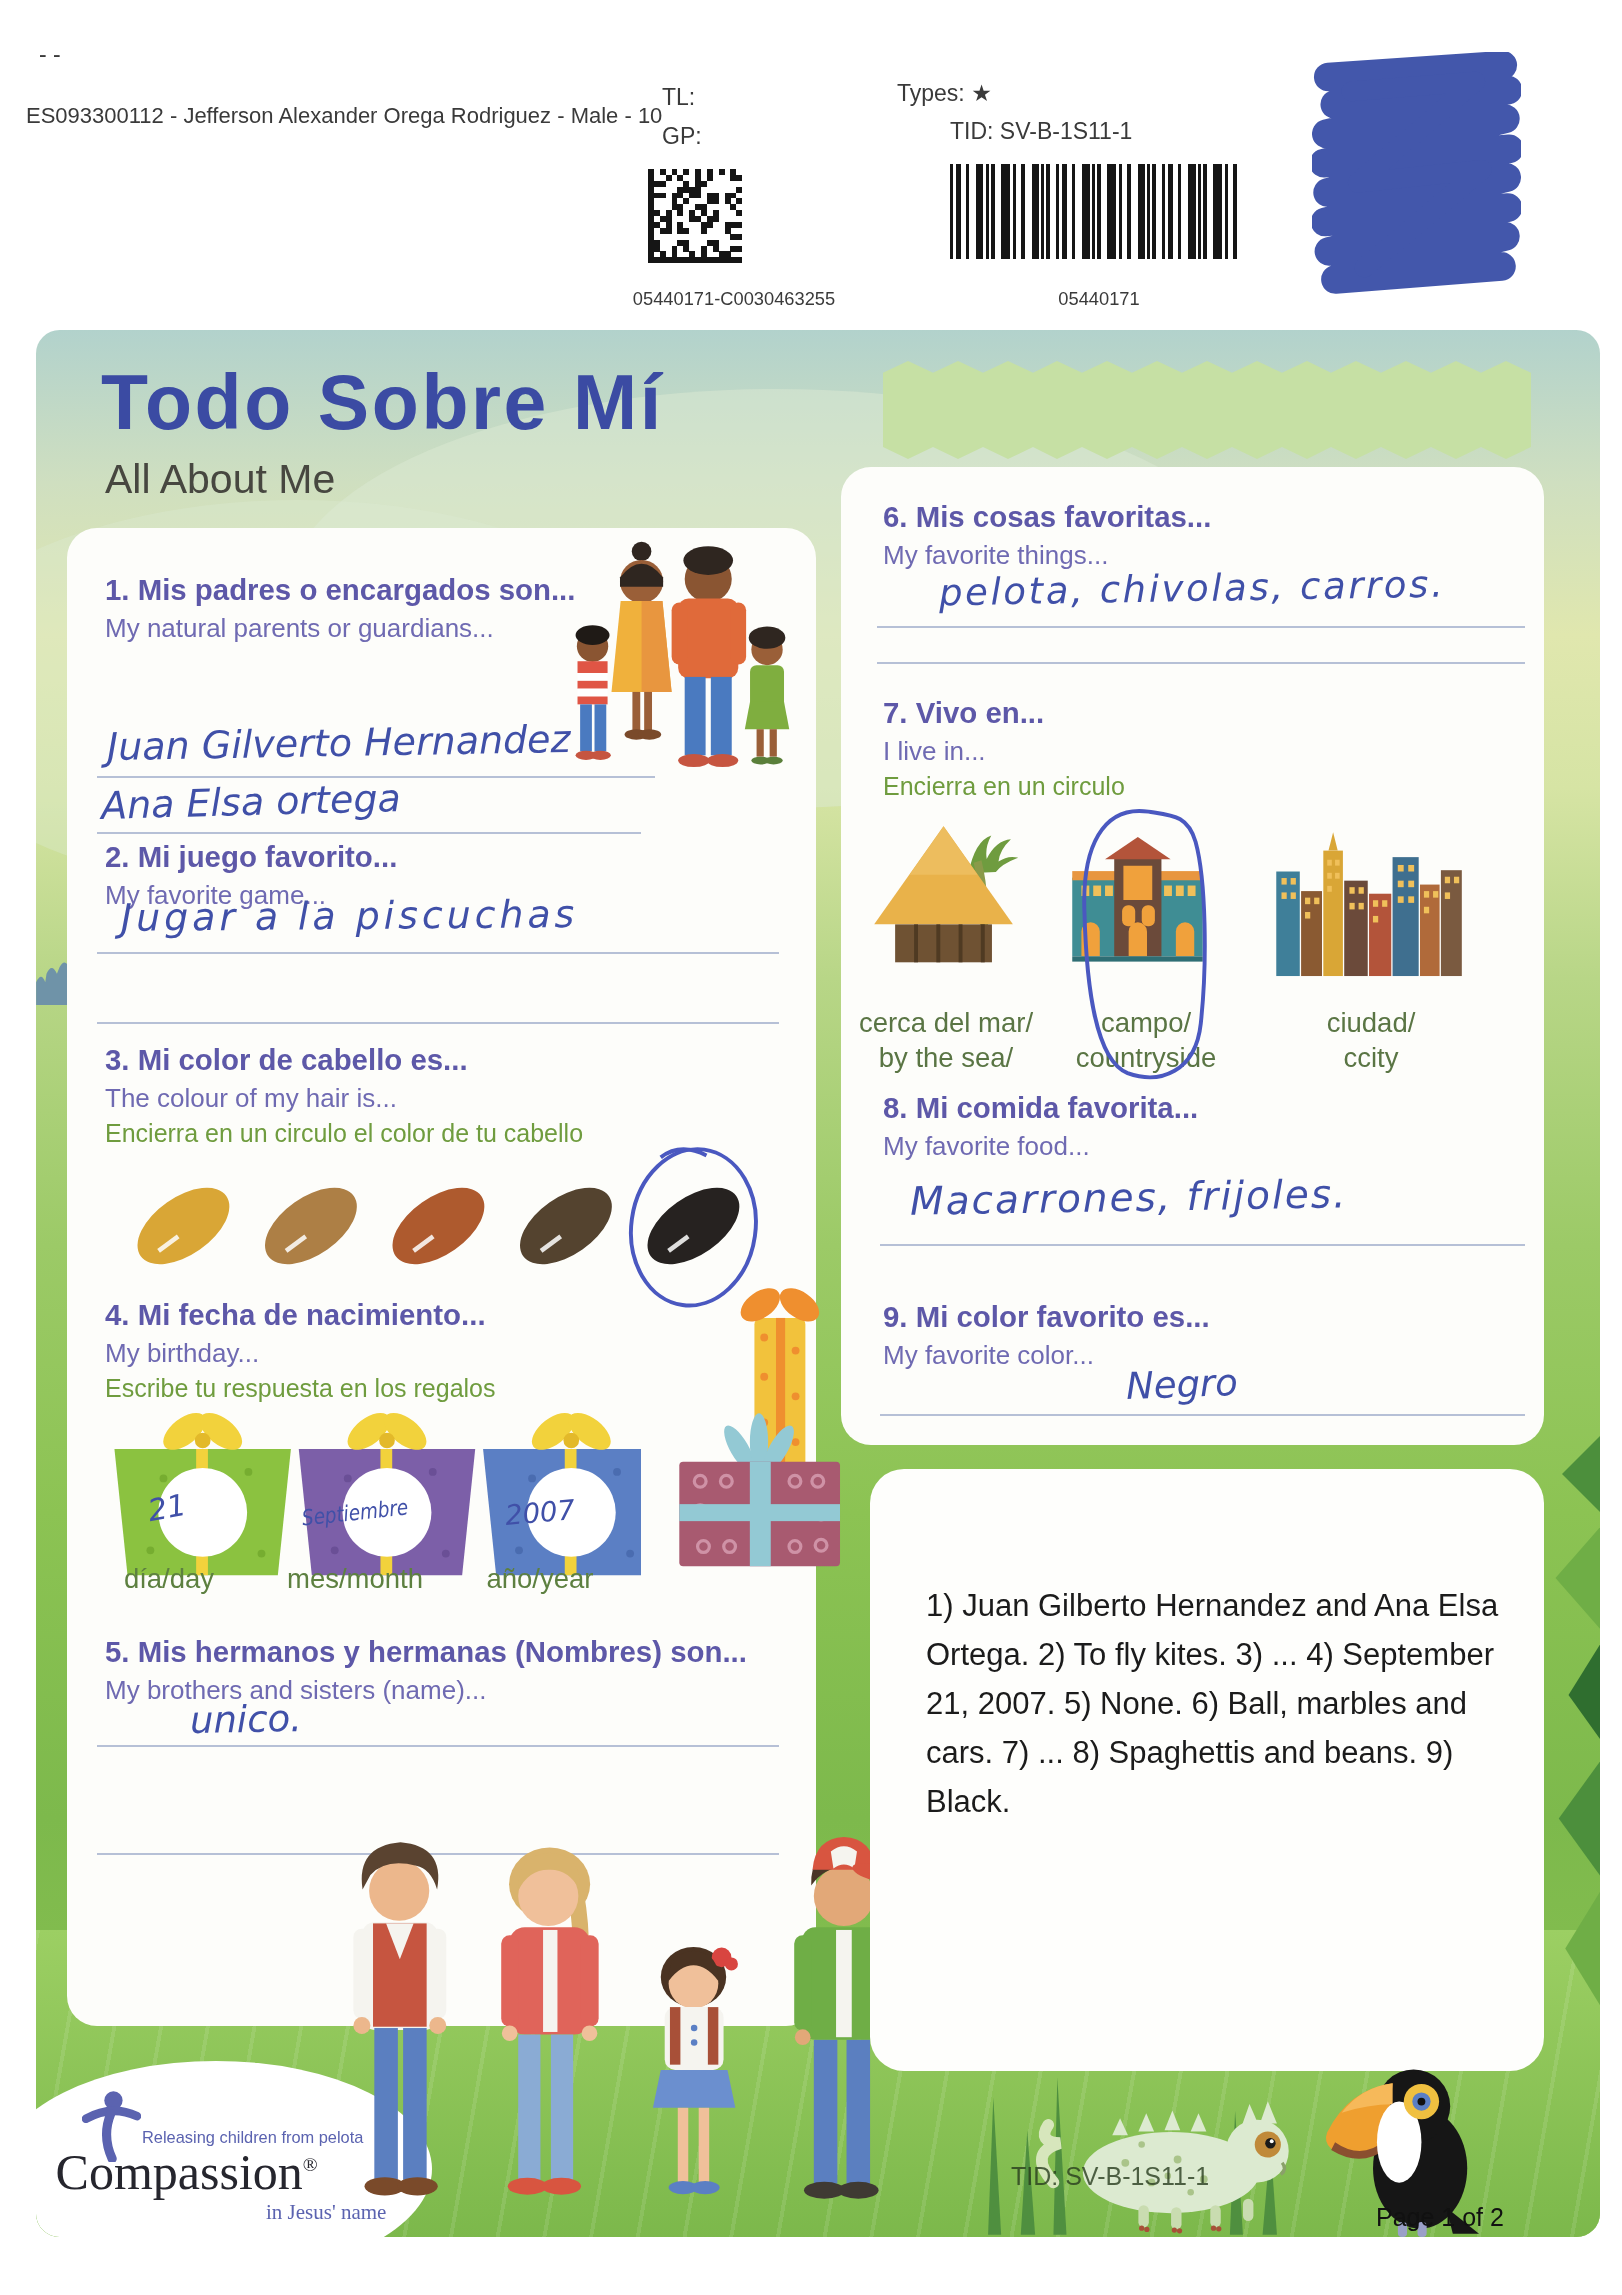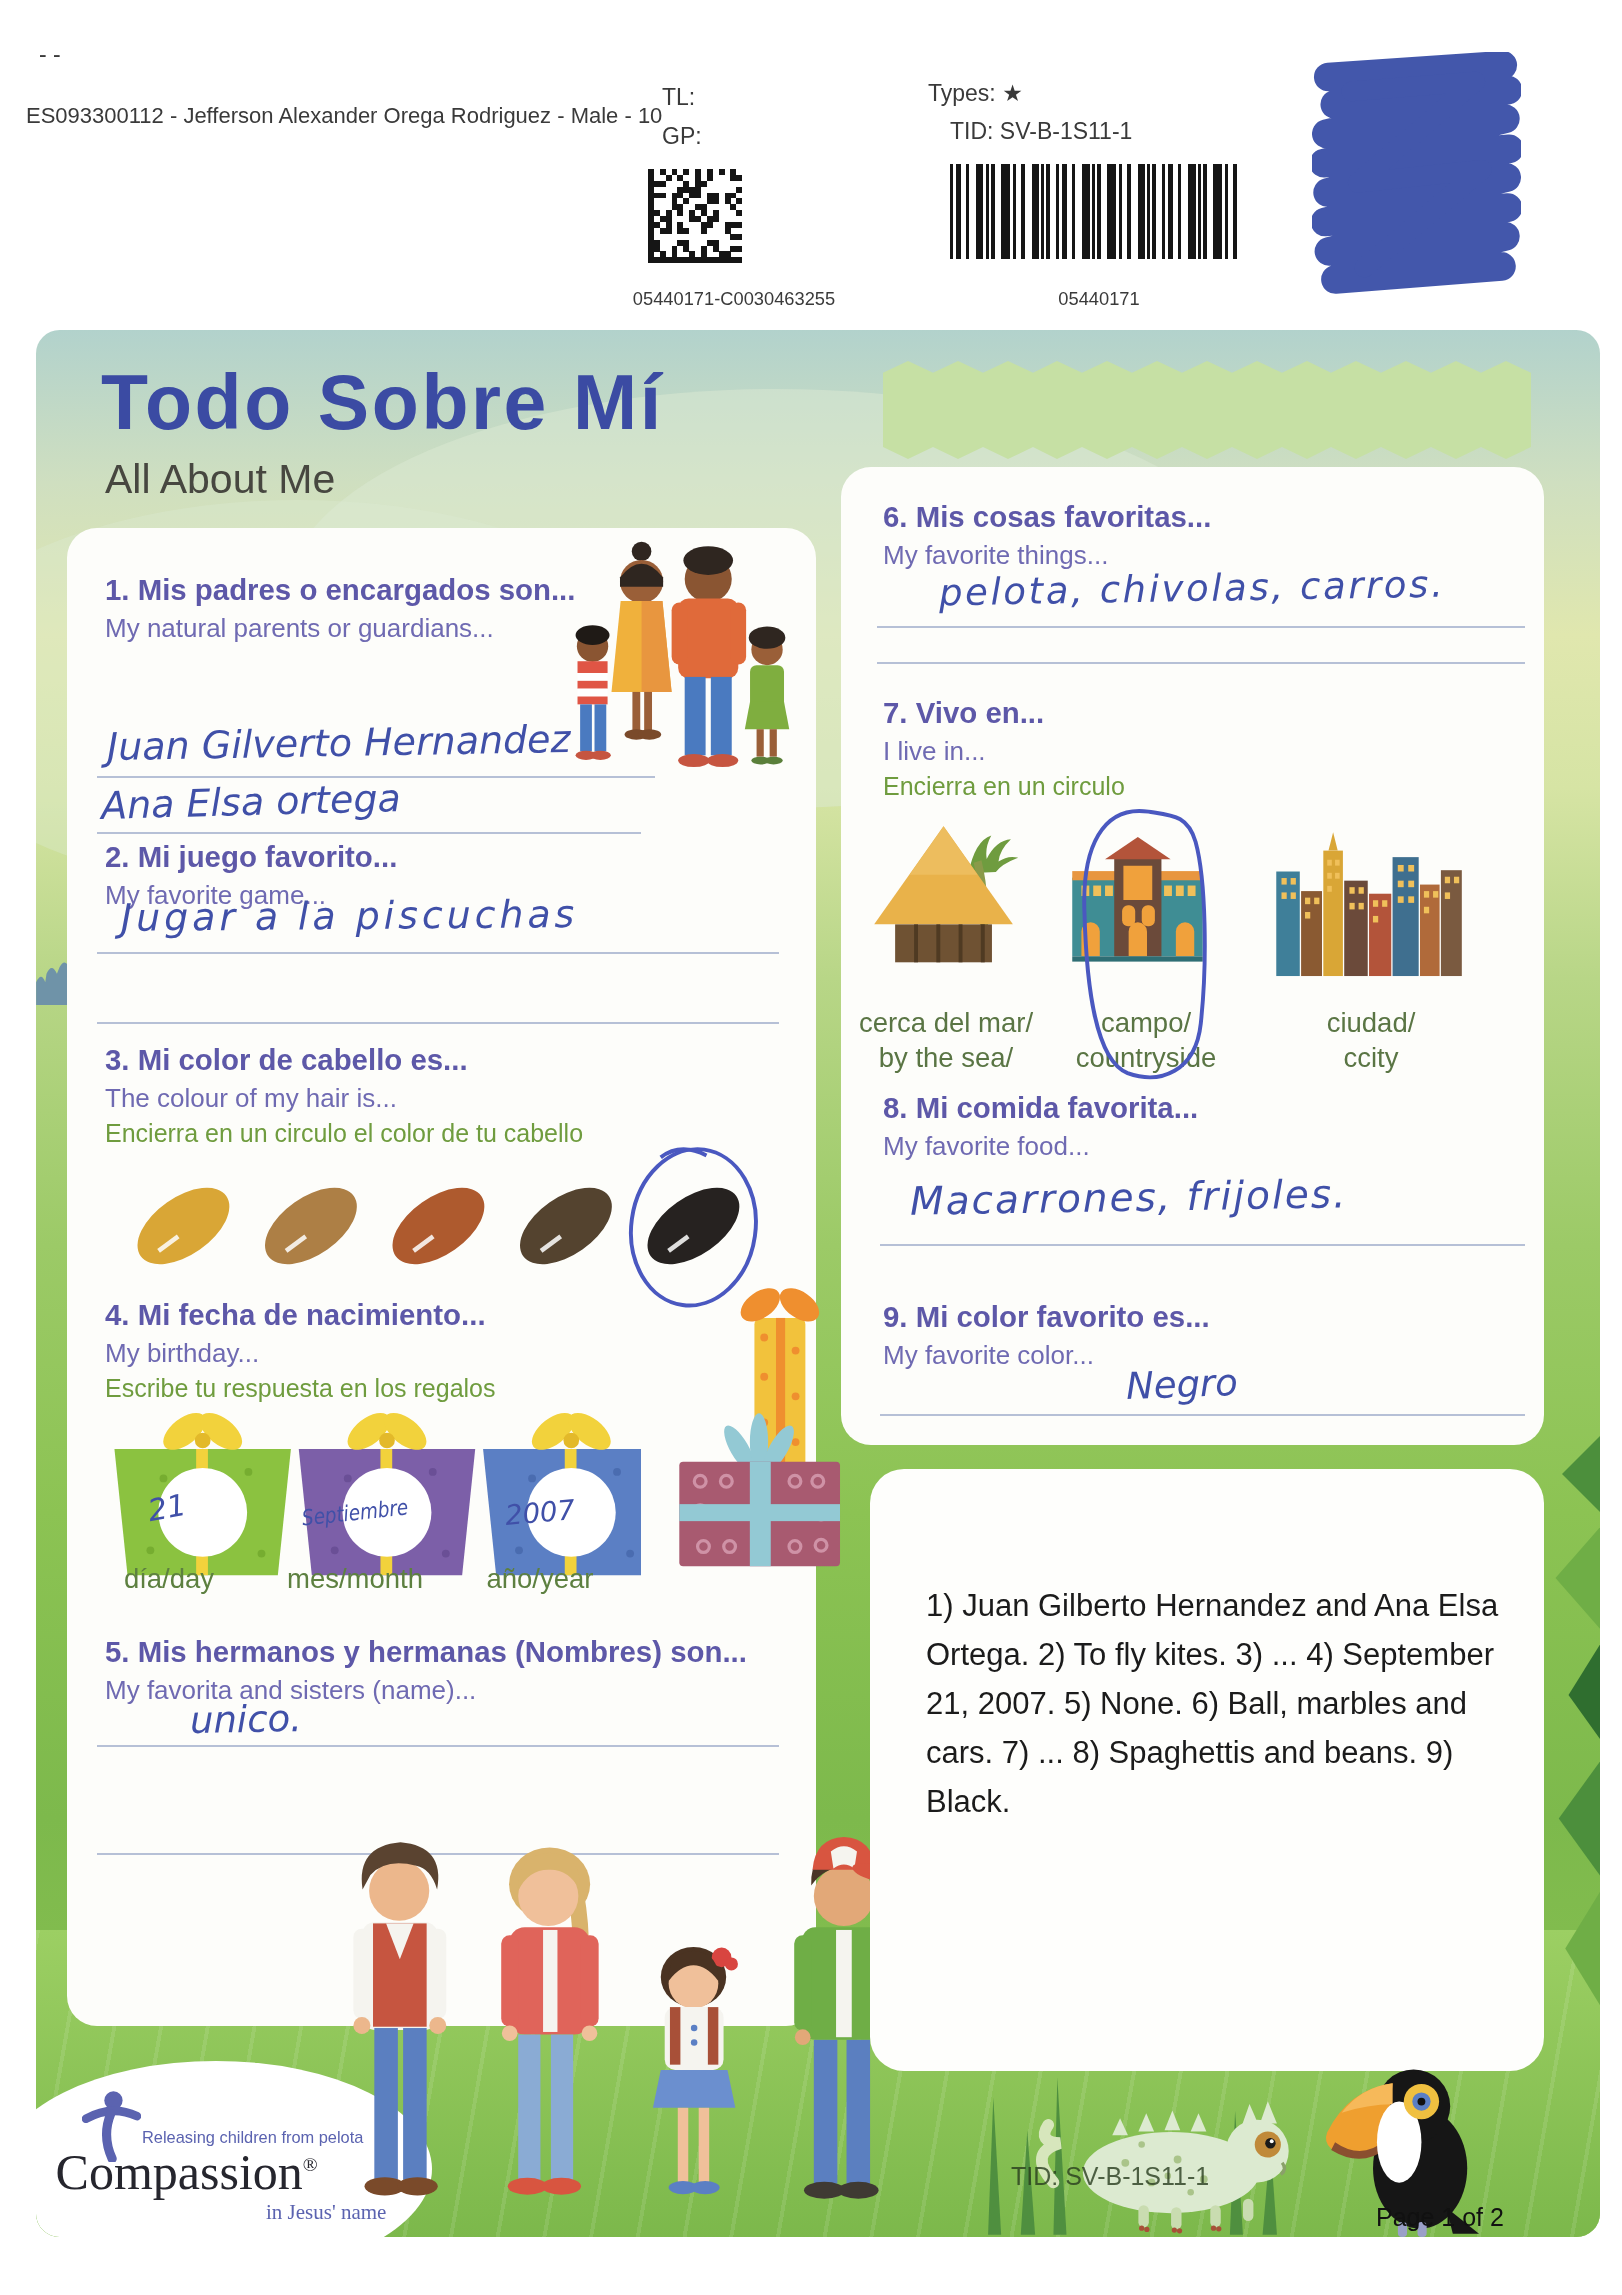--- a/index.html
+++ b/index.html
@@ -28,21 +28,21 @@
   #bubble{background:#fff;border-radius:50%}
   .serif{font-family:"Liberation Serif",serif}
 </style>
 </head>
 <body>
 
 <div class="abs hdr" style="left:39px;top:41px">- -</div>
 <div class="abs hdr" style="left:26px;top:103px;font-size:22px">ES093300112 - Jefferson Alexander Orega Rodriguez - Male - 10</div>
 <div class="abs hdr" style="left:662px;top:84px">TL:</div>
 <div class="abs hdr" style="left:662px;top:123px">GP:</div>
-<div class="abs hdr" style="left:928px;top:80px">Types: ★</div>
+<div class="abs hdr" style="left:897px;top:80px">Types: ★</div>
 <div class="abs hdr" style="left:950px;top:118px">TID: SV-B-1S11-1</div>
 
 <div id="qr" class="abs" style="left:648px;top:169px;width:94px;height:94px">
     <div style="position: absolute; left: 0px; top: 0px; width: 5.9px; height: 5.9px; background: rgb(21, 21, 21);"></div>
     <div style="position: absolute; left: 11.8px; top: 0px; width: 5.9px; height: 5.9px; background: rgb(21, 21, 21);"></div>
     <div style="position: absolute; left: 23.6px; top: 0px; width: 5.9px; height: 5.9px; background: rgb(21, 21, 21);"></div>
     <div style="position: absolute; left: 35px; top: 0px; width: 5.9px; height: 5.9px; background: rgb(21, 21, 21);"></div>
     <div style="position: absolute; left: 47px; top: 0px; width: 5.9px; height: 5.9px; background: rgb(21, 21, 21);"></div>
     <div style="position: absolute; left: 59px; top: 0px; width: 5.9px; height: 5.9px; background: rgb(21, 21, 21);"></div>
     <div style="position: absolute; left: 71px; top: 0px; width: 5.9px; height: 5.9px; background: rgb(21, 21, 21);"></div>
@@ -383,21 +383,21 @@
         <circle cx="105" cy="400" r="9"></circle>
         <circle cx="205" cy="400" r="9"></circle>
         <circle cx="245" cy="398" r="9"></circle>
         <circle cx="205" cy="300" r="9"></circle>
     </g>
     <rect x="136" y="270" width="32" height="160" fill="#93c9d4"></rect>
     <rect x="28" y="335" width="246" height="26" fill="#93c9d4"></rect>
   </svg>
 
   <div class="abs q-title" style="left:69px;top:1305px">5. Mis hermanos y hermanas (Nombres) son...</div>
-  <div class="abs q-sub" style="left:69px;top:1345px">My favorita and sisters (name)...</div>
+  <div class="abs q-sub" style="left:69px;top:1345px">My brothers and sisters (name)...</div>
   <div class="abs hw" style="left:154px;top:1368px;font-size:37px;transform:rotate(-1deg)">unico.</div>
   <div class="abs line" style="left:61px;top:1415px;width:682px"></div>
   <div class="abs line" style="left:61px;top:1523px;width:682px"></div>
 
   <div id="bubble" class="abs" style="left:-36px;top:1731px;width:432px;height:216px"></div>
   <svg class="abs" style="left:46px;top:1760px" width="59" height="72" viewBox="0 0 90 110">
     <circle cx="48" cy="16" r="14" fill="#5b63b0"></circle>
     <path d="M6 44 Q45 22 84 40" stroke="#5b63b0" stroke-width="13" fill="none" stroke-linecap="round"></path>
     <path d="M44 36 Q30 70 46 105" stroke="#5b63b0" stroke-width="14" fill="none" stroke-linecap="round"></path>
   </svg>

